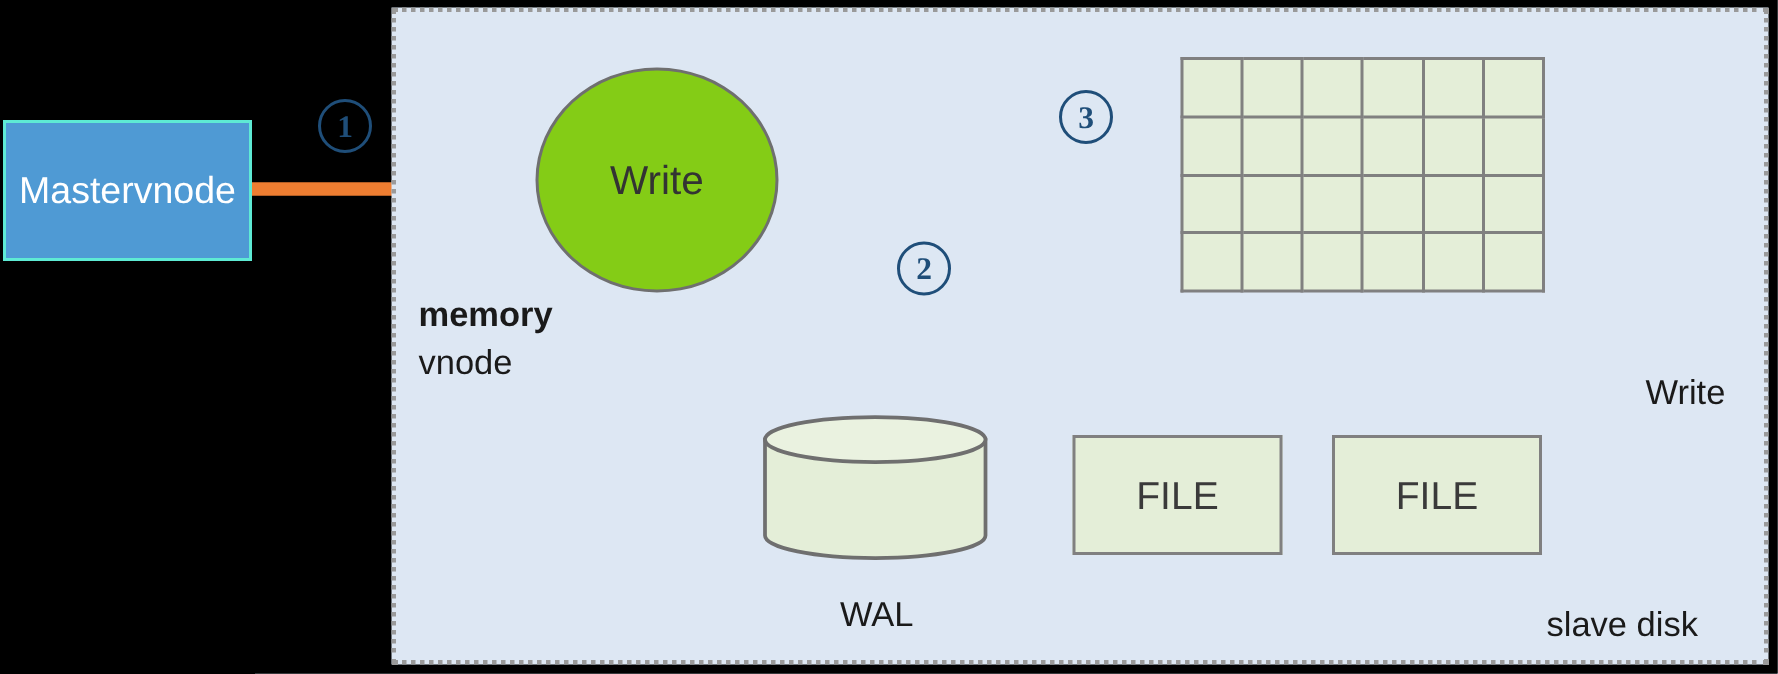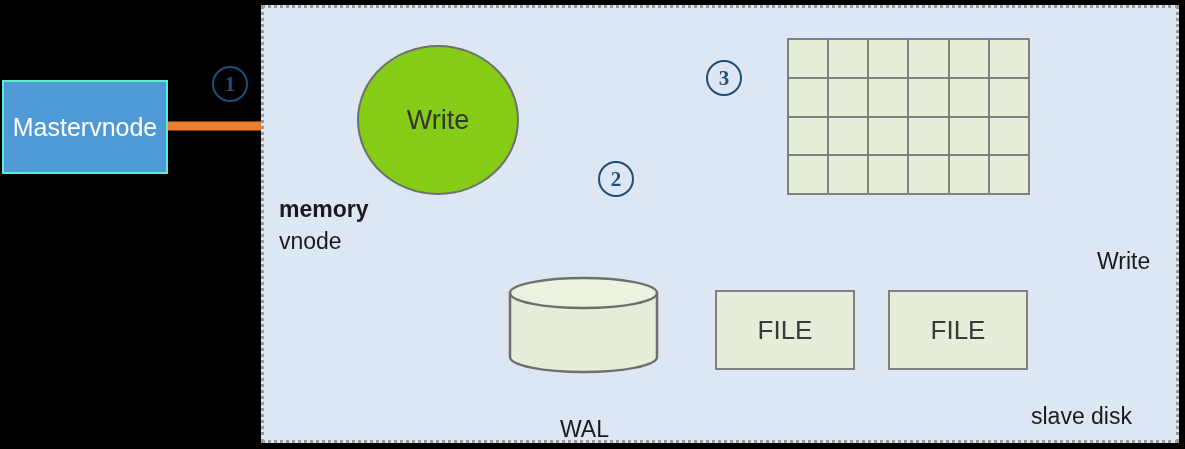--- a/index.html
+++ b/index.html
@@ -124,21 +124,21 @@
     align-items: center;
     justify-content: center;
     font-size: 26px;
     color: #3a3a3a;
   }
   #file-1 { left: 715px; }
   #file-2 { left: 888px; }
 
   #label-memory { left: 279px; top: 198px; font-size: 23px; font-weight: bold; }
   #label-disk   { left: 279px; top: 230px; font-size: 23px; }
-  #label-wal    { left: 560px; top: 398px; font-size: 23px; margin-top: 20px; }
+  #label-wal    { left: 560px; top: 398px; font-size: 23px; }
   #label-flush  { left: 1097px; top: 250px; font-size: 23px; }
   #label-slave  { left: 1031px; top: 405px; font-size: 23px; }
 </style>
 </head>
 <body>
 
 <svg id="canvas" viewBox="0 0 1185 449" xmlns="http://www.w3.org/2000/svg">
   <defs>
     <marker id="arrow-orange" markerWidth="7" markerHeight="7" refX="5.4" refY="3.5" orient="auto" markerUnits="strokeWidth">
       <path d="M0,0 L7,3.5 L0,7 L1.6,3.5 Z" fill="#ED7D31"></path>

